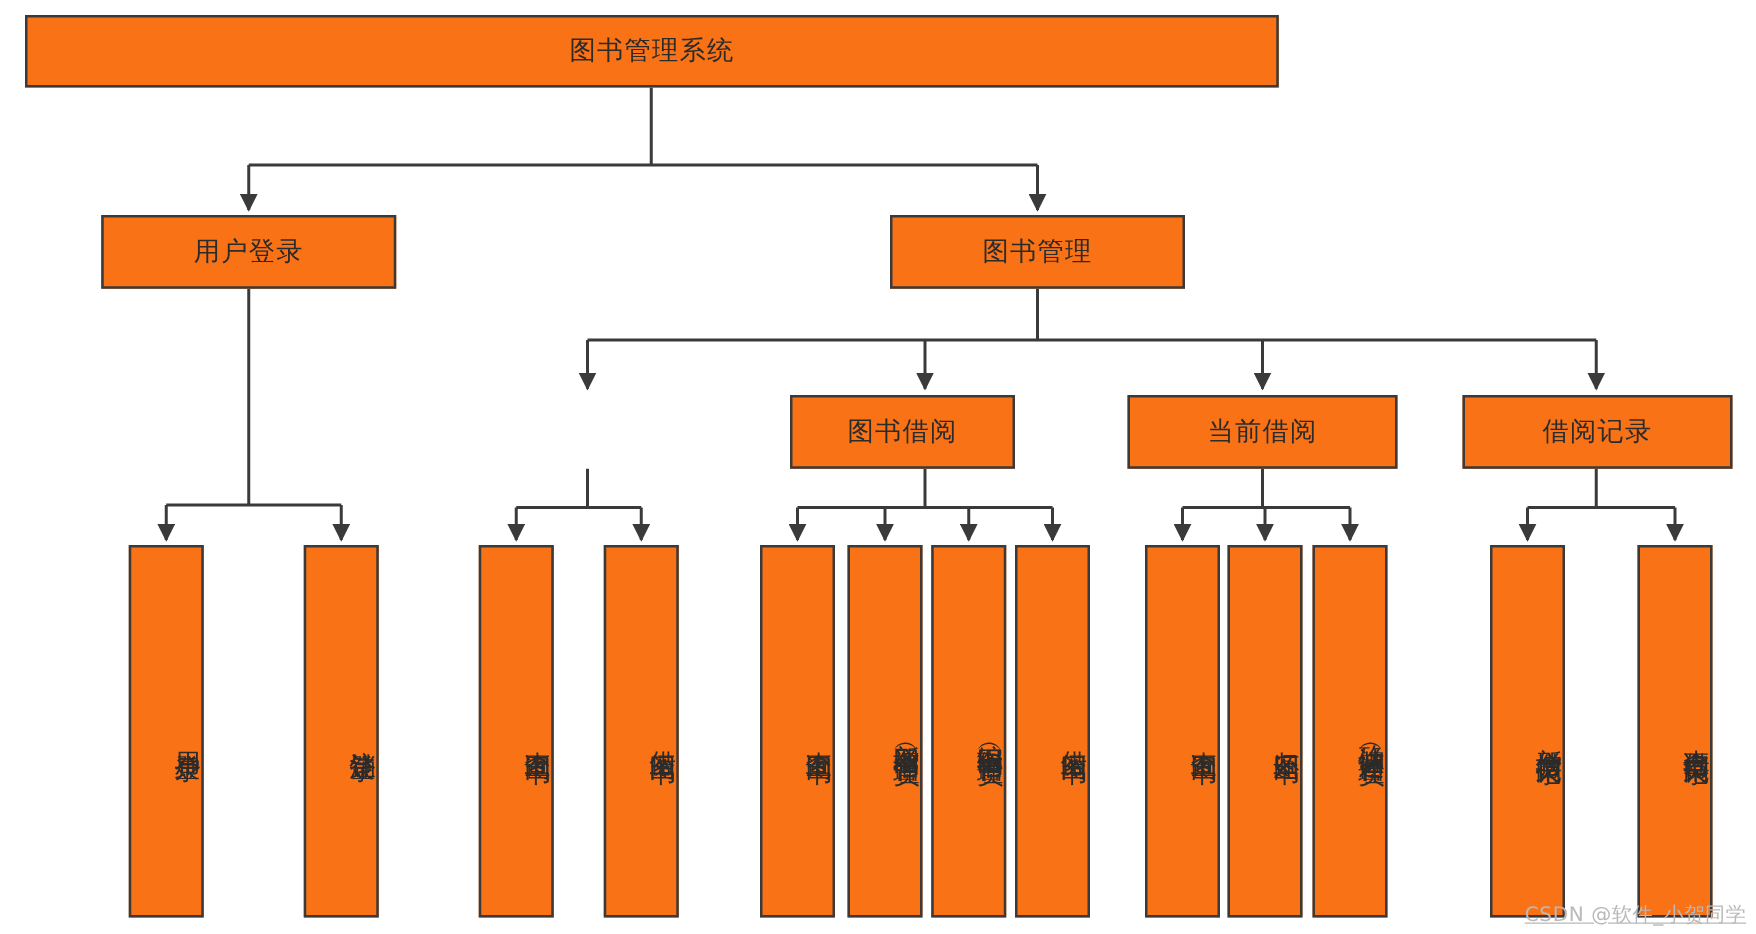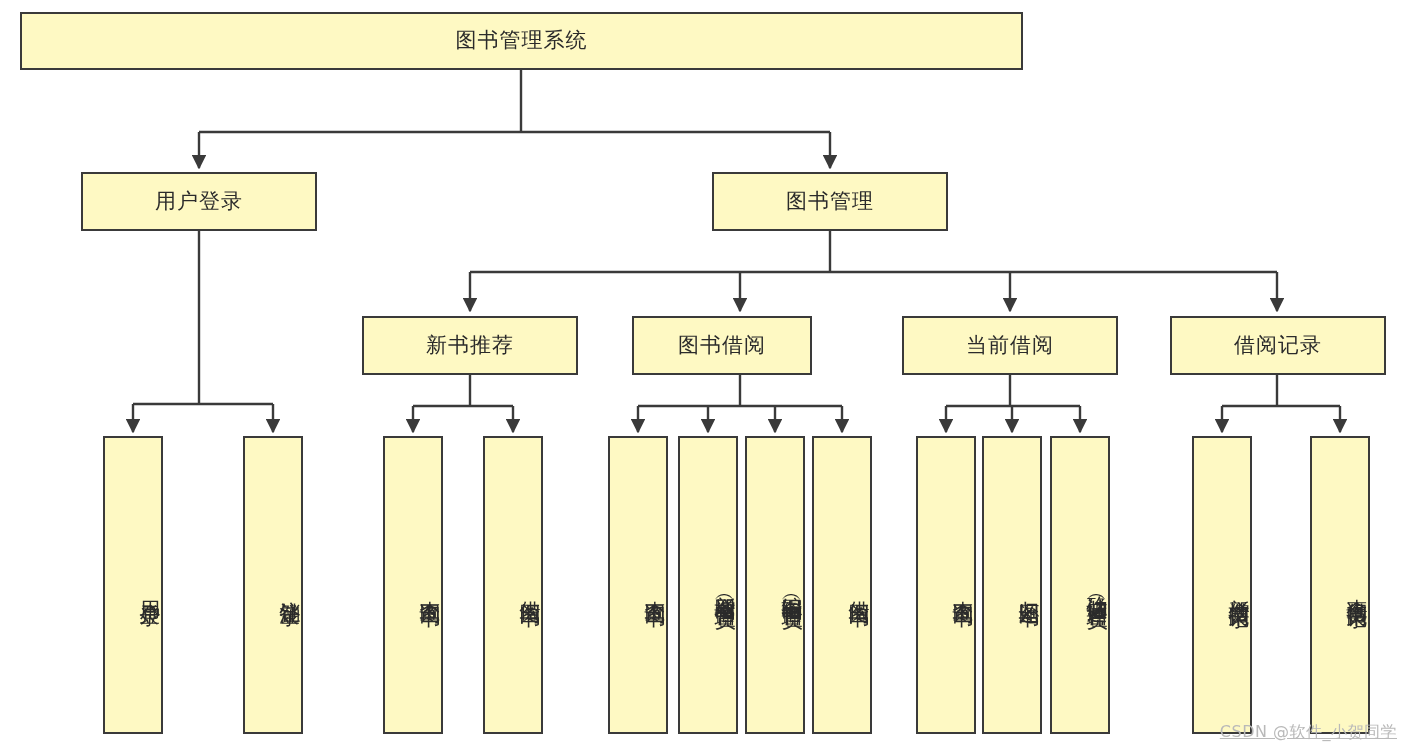--- a/index.html
+++ b/index.html
@@ -21,21 +21,21 @@
     position: absolute;
     left: 0;
     top: 0;
     width: 1405px;
     height: 747px;
   }
   .node {
     position: absolute;
     box-sizing: border-box;
     border: 2px solid #3a3a3a;
-    background: #fef9c3;
+    background: #f97316;
     color: #2b2b2b;
     display: flex;
     align-items: center;
     justify-content: center;
     text-align: center;
   }
   .node.horiz {
     font-size: 21px;
     letter-spacing: 1px;
     line-height: 1.2;
@@ -126,23 +126,20 @@
     <span>图书管理系统</span>
   </div>
 
   <div class="node horiz" style="left:81px; top:172px; width:236px; height:59px;">
     <span>用户登录</span>
   </div>
   <div class="node horiz" style="left:712px; top:172px; width:236px; height:59px;justify-content:center;">
     <span>图书管理</span>
   </div>
 
-  <div class="node horiz" style="left:362px; top:316px; width:216px; height:59px;">
-    <span>新书推荐</span>
-  </div>
   <div class="node horiz" style="left:632px; top:316px; width:180px; height:59px;">
     <span>图书借阅</span>
   </div>
   <div class="node horiz" style="left:902px; top:316px; width:216px; height:59px;">
     <span>当前借阅</span>
   </div>
   <div class="node horiz" style="left:1170px; top:316px; width:216px; height:59px;">
     <span>借阅记录</span>
   </div>
 

